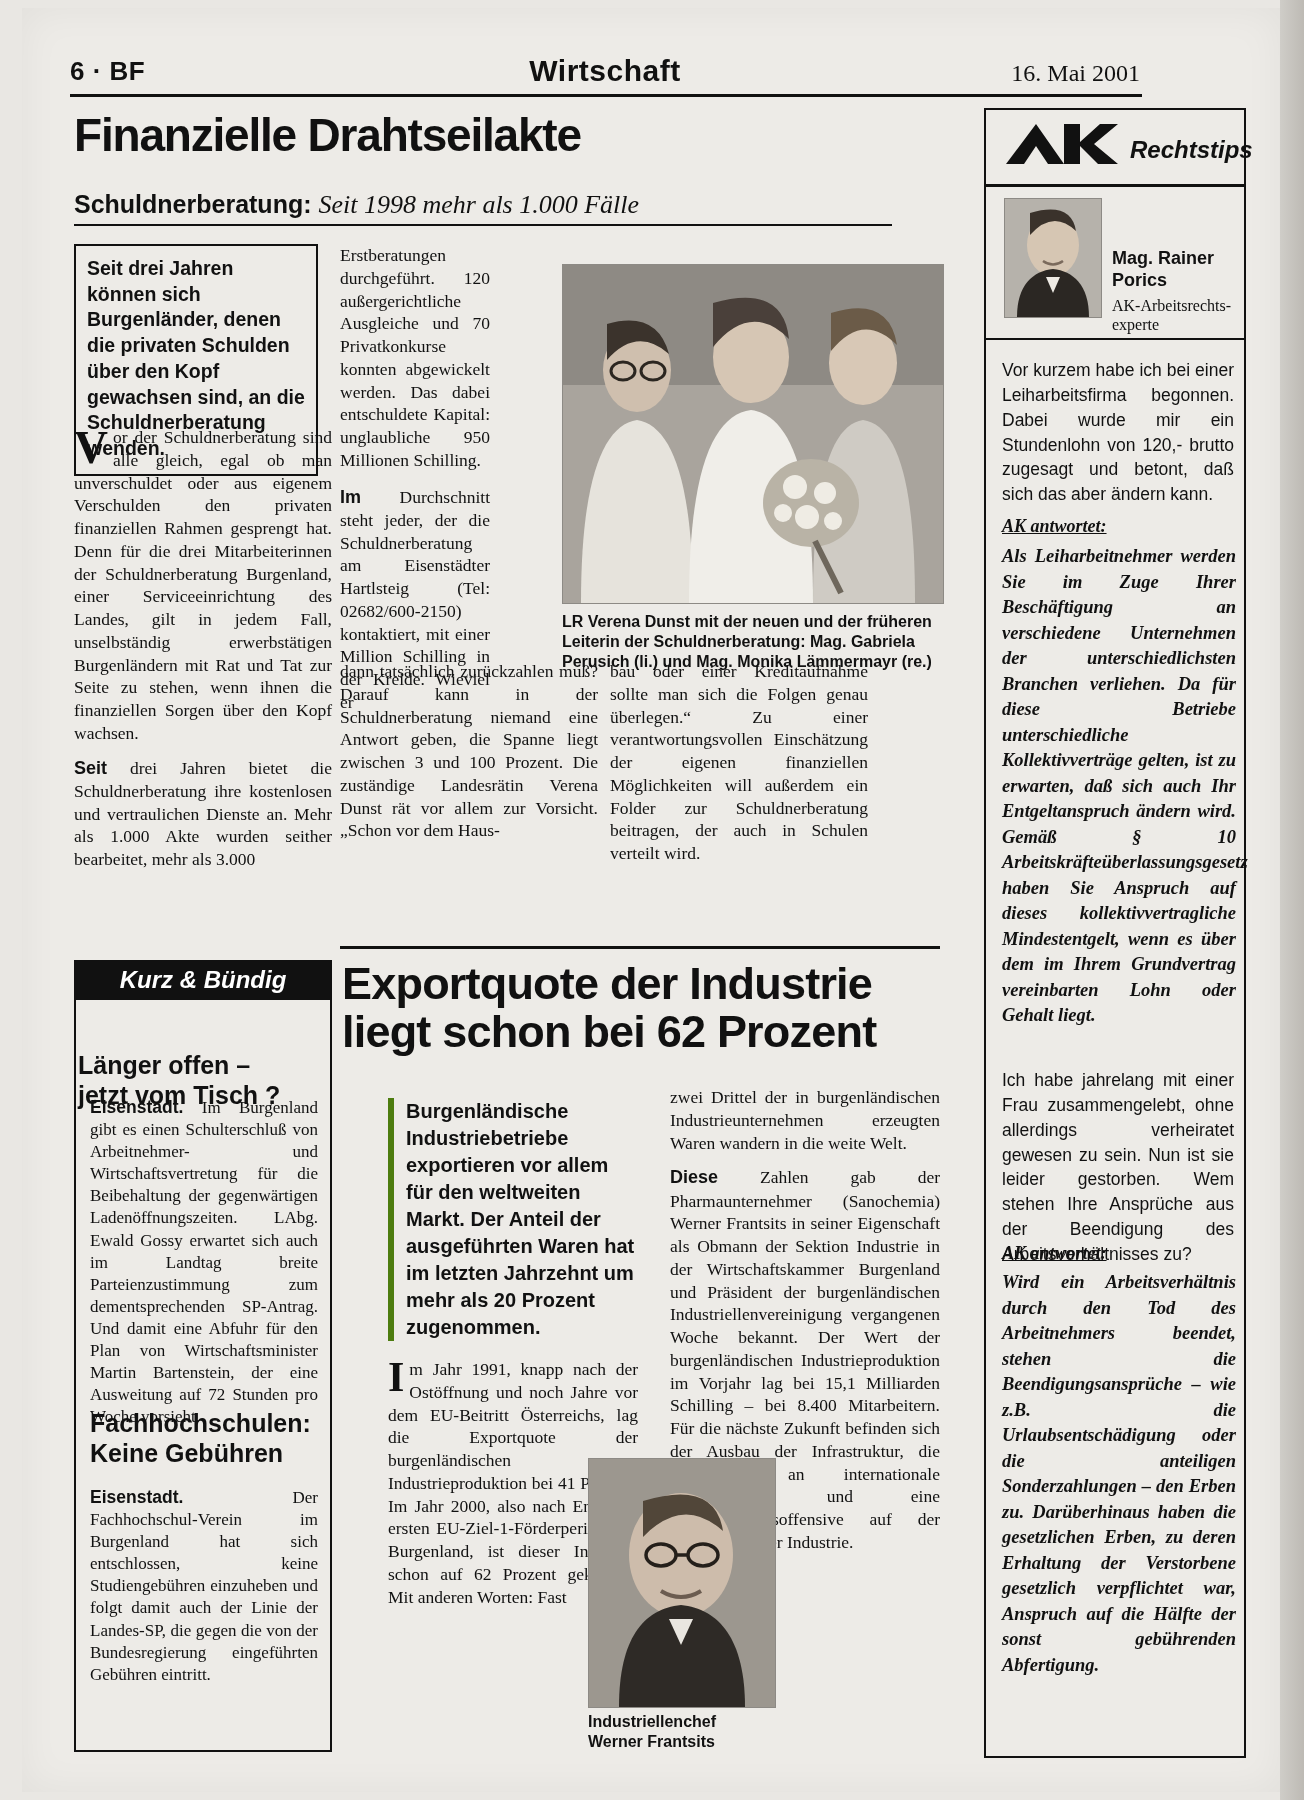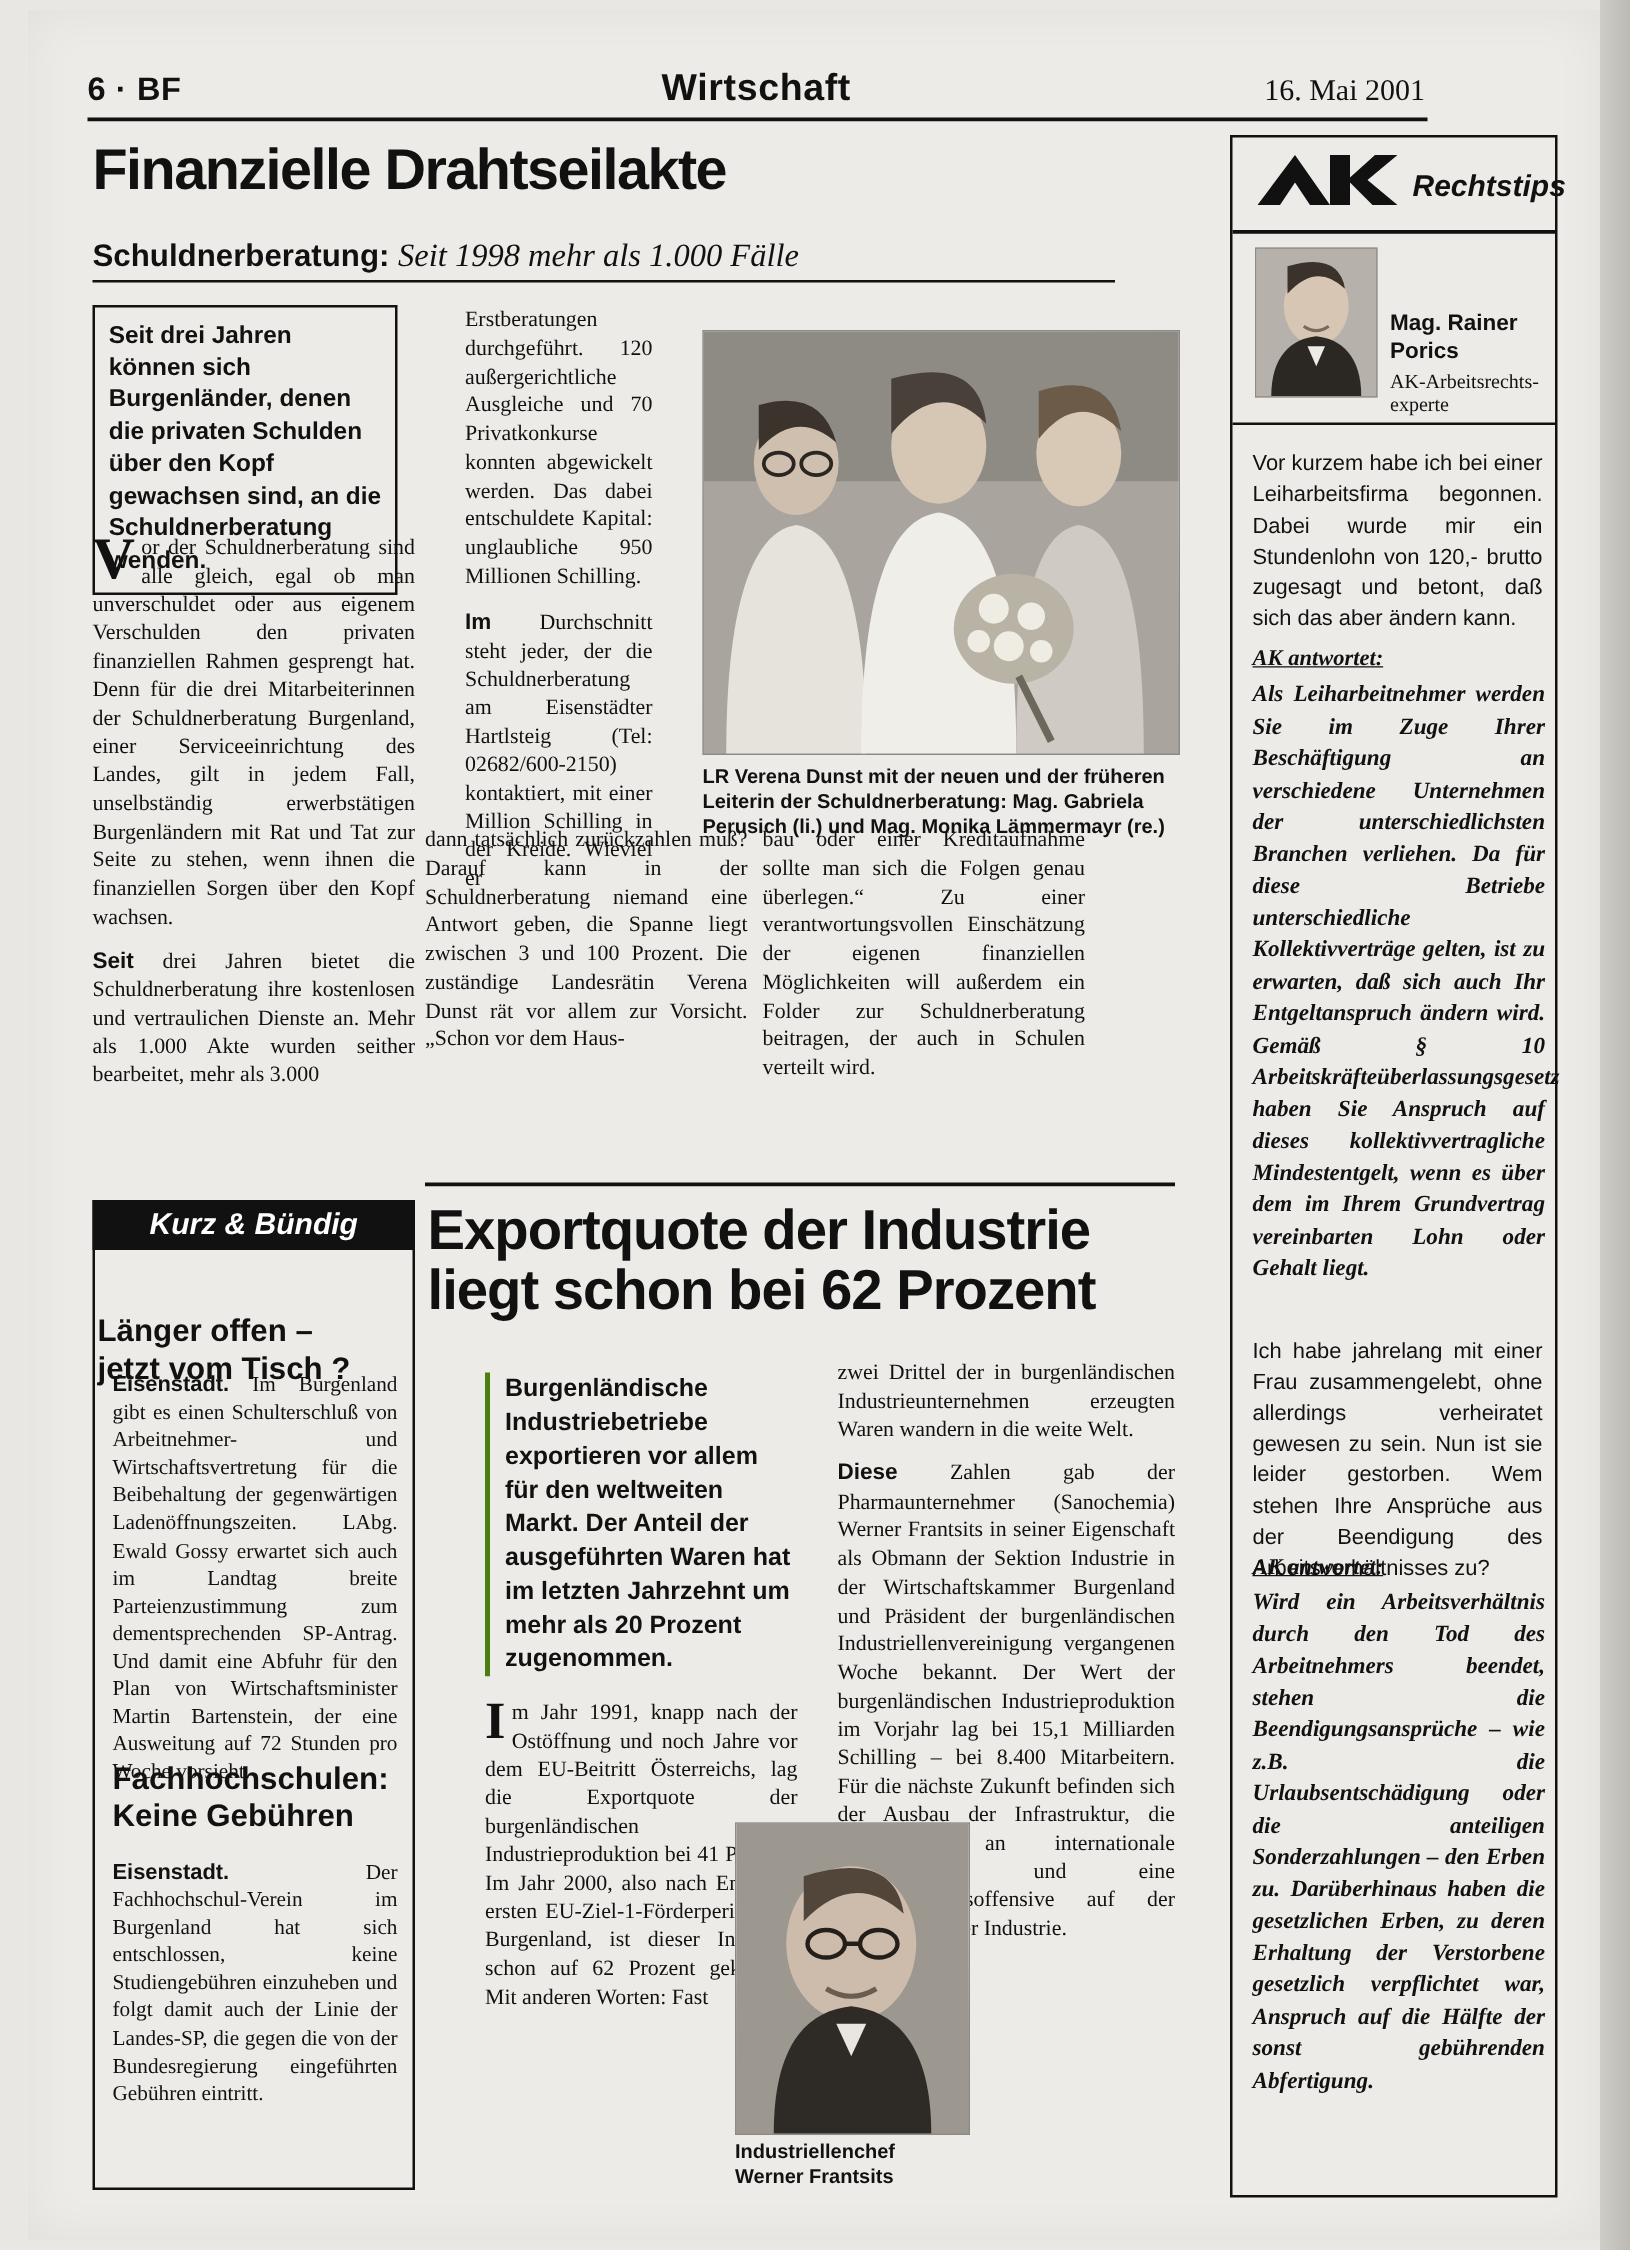--- a/index.html
+++ b/index.html
@@ -73,21 +73,21 @@
   }
   .lead{
     position:absolute;left:52px;top:236px;width:244px;
     border:2px solid #111;
     padding:10px 9px 12px 11px;
     font-family:"Liberation Sans", sans-serif;
     font-weight:bold;font-size:19.5px;line-height:1.32;
     box-sizing:border-box;
   }
   .c1{left:52px;top:418px;width:258px;}
-  .c2{left:318px;top:236px;width:150px;margin-left:32px;}
+  .c2{left:318px;top:236px;width:150px;}
   .c3{left:318px;top:652px;width:258px;}
   .c4{left:588px;top:652px;width:258px;}
   .dropcap{
     float:left;font-size:47px;line-height:37px;font-weight:bold;
     padding:3px 5px 0 0;font-family:"Liberation Serif",serif;
   }
   .bold-lead{font-family:"Liberation Sans",sans-serif;font-weight:bold;font-size:18px;}
   .photo{
     position:absolute;background:#bab6b0;border:1px solid #8d8a85;
     overflow:hidden;
@@ -125,21 +125,21 @@
   }
   
   .exp-rule{position:absolute;left:318px;top:938px;width:600px;height:3px;background:#111;}
   .exp-headline{
     position:absolute;left:320px;top:952px;width:600px;
     font-family:"Liberation Sans", sans-serif;
     font-weight:bold;font-size:45px;line-height:1.06;letter-spacing:-.8px;
   }
   .exp-lead{
     position:absolute;left:366px;top:1090px;width:250px;
-    border-left:4px solid #4d7c0f;
+    border-left:6px solid #4d7c0f;
     padding-left:12px;
     font-family:"Liberation Sans", sans-serif;
     font-weight:bold;font-size:20px;line-height:1.35;
     box-sizing:border-box;
   }
   .e1{left:366px;top:1350px;width:250px;}
   .e2{left:648px;top:1078px;width:270px;}
   
   .ak-box{
     position:absolute;left:962px;top:100px;width:262px;height:1650px;

